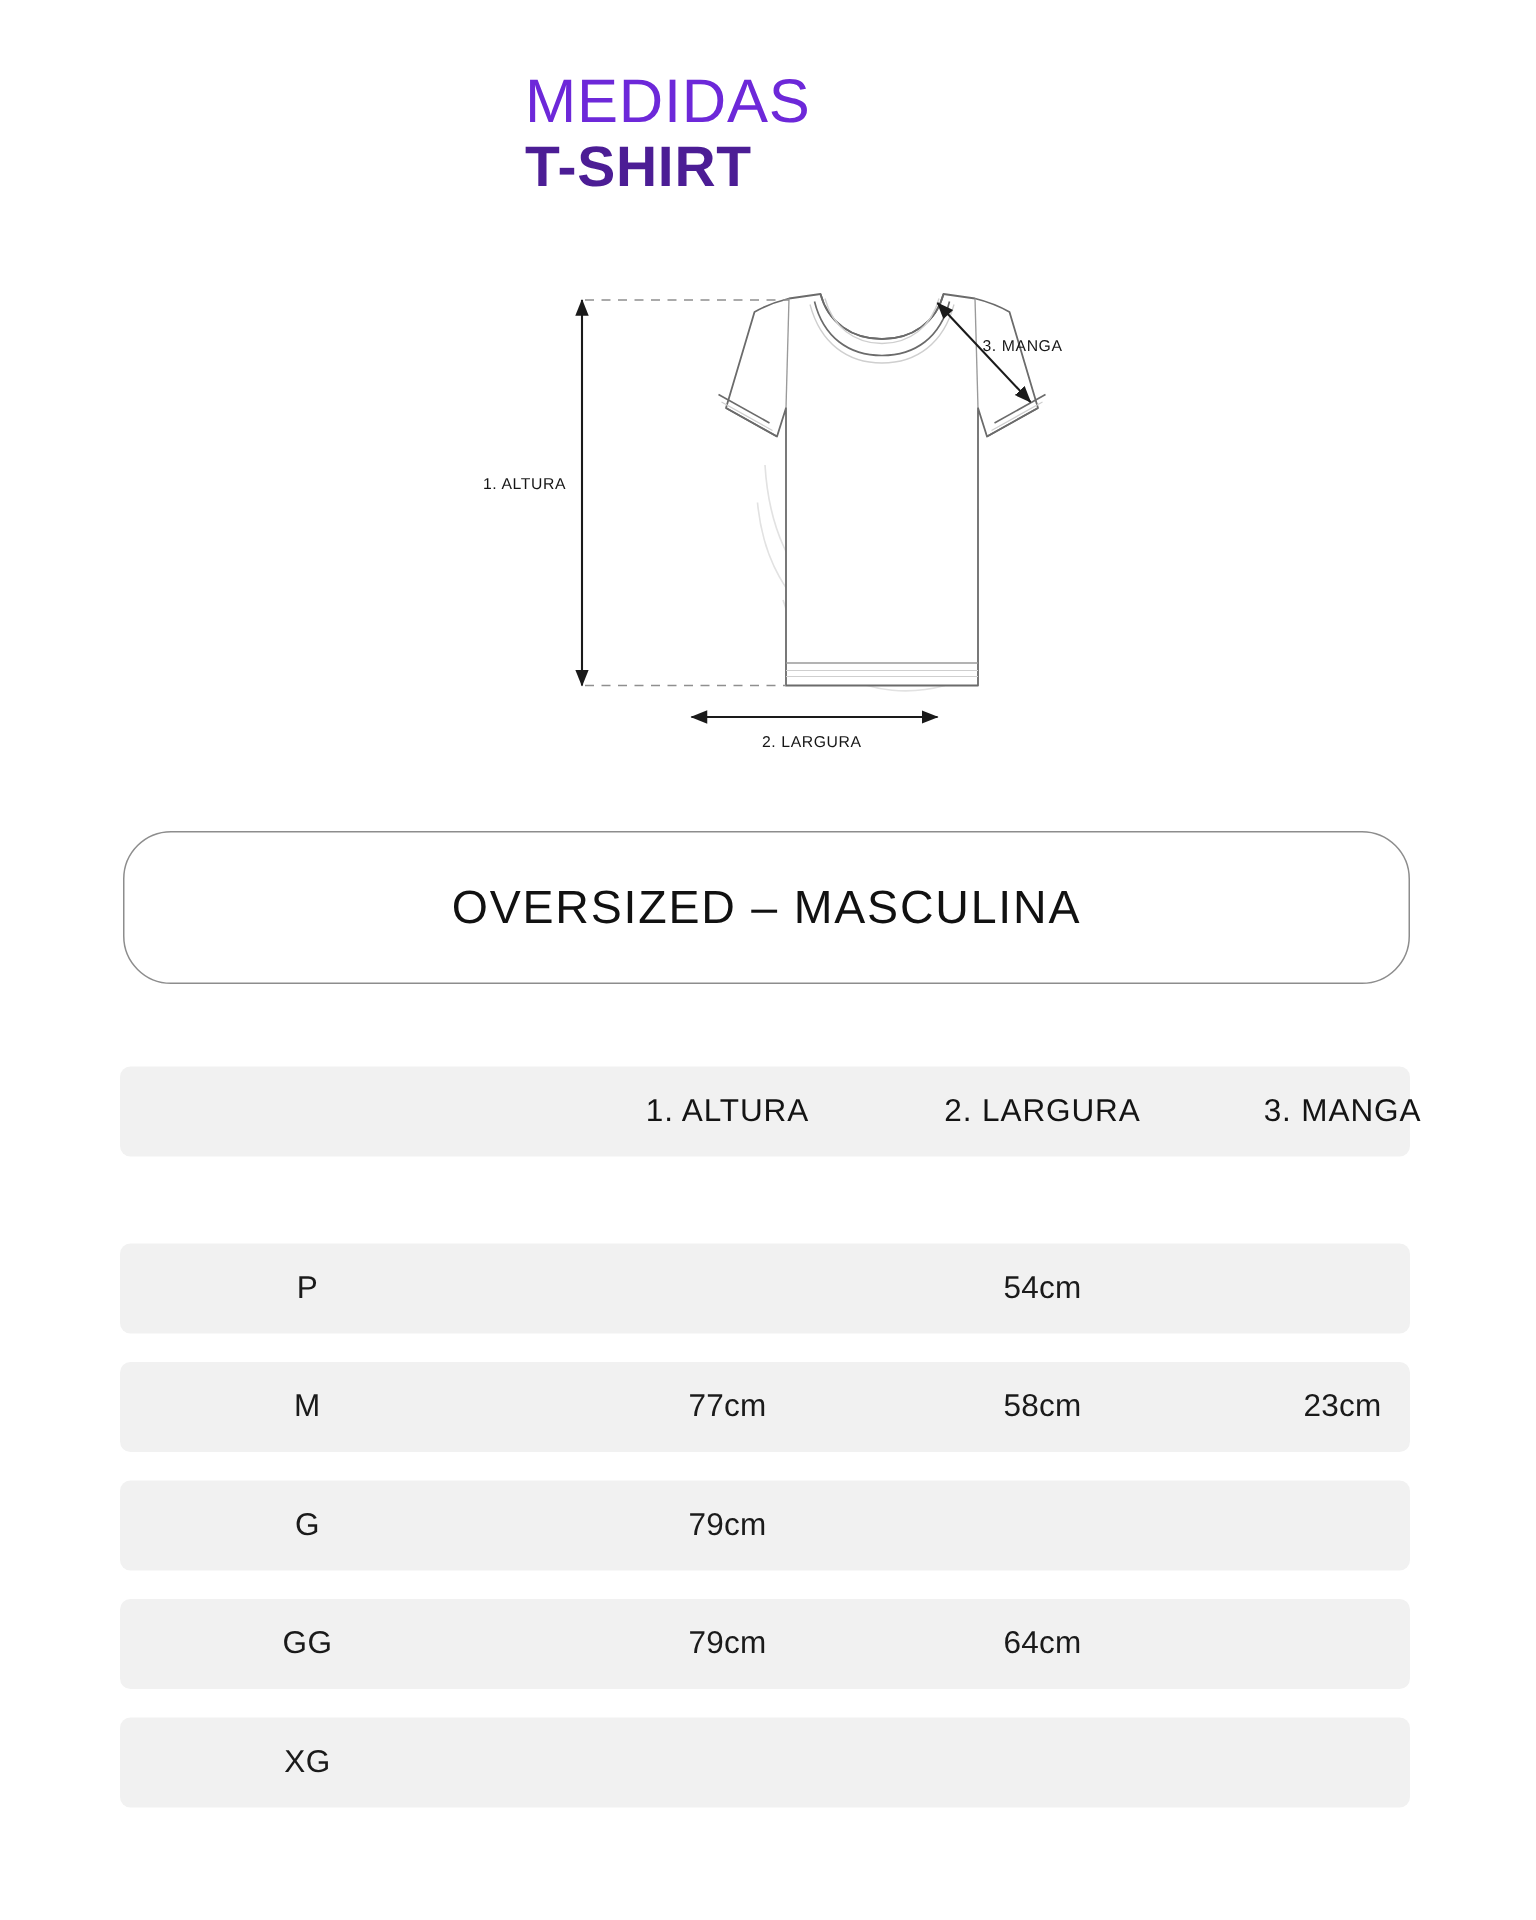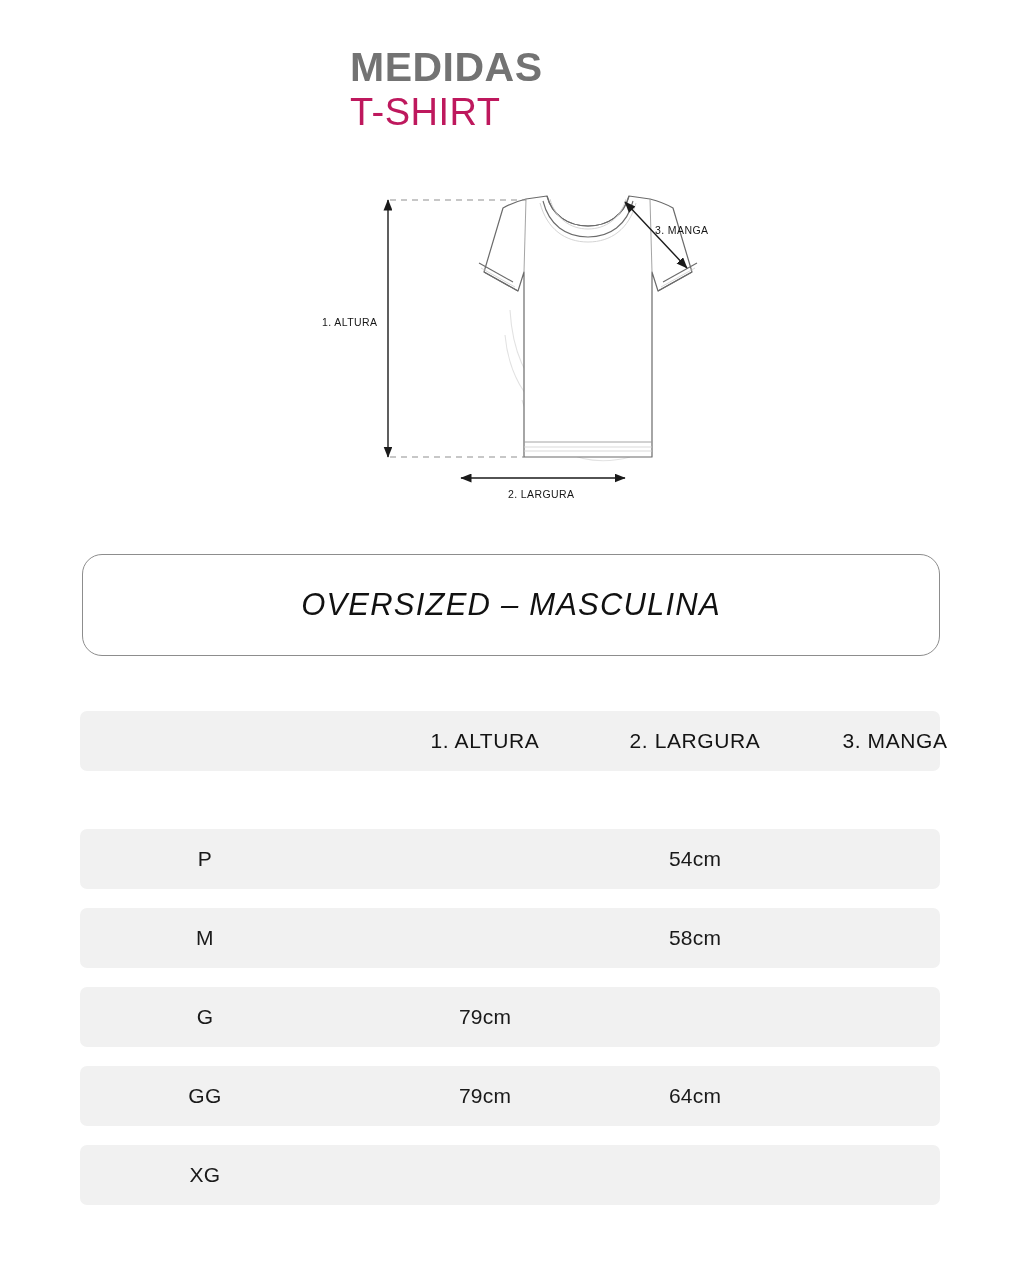--- a/index.html
+++ b/index.html
@@ -20,32 +20,32 @@
 
   
   .title-block {
     position: absolute;
     left: 350px;
     top: 44px;
     width: 500px;
   }
   .title-line1 {
     font-size: 41px;
+    font-weight: 400;
+    letter-spacing: 0.5px;
+    line-height: 46px;
+    color: #6d28d9;
+    white-space: nowrap;
+  }
+  .title-line2 {
+    font-size: 38px;
     font-weight: 700;
     letter-spacing: 0.5px;
-    line-height: 46px;
-    color: #737373;
-    white-space: nowrap;
-  }
-  .title-line2 {
-    font-size: 38px;
-    font-weight: 400;
-    letter-spacing: 0.5px;
     line-height: 44px;
-    color: #be185d;
+    color: #4c1d95;
     white-space: nowrap;
   }
 
   
   .diagram {
     position: absolute;
     left: 300px;
     top: 185px;
     width: 460px;
     height: 330px;
@@ -53,26 +53,25 @@
   .diagram svg { display: block; }
 
   
   .banner {
     position: absolute;
     left: 82px;
     top: 554px;
     width: 858px;
     height: 102px;
     border: 1px solid #8d8d8d;
-    border-radius: 20px;
+    border-radius: 32px;
     background: #ffffff;
     display: flex;
     align-items: center;
     justify-content: center;
-    font-style: italic;
   }
   .banner-text {
     font-size: 31px;
     font-weight: 400;
     letter-spacing: 1.2px;
     color: #111111;
     white-space: nowrap;
   }
 
   
@@ -232,21 +231,23 @@
     <span class="cell c-mang">3. MANGA</span>
   </div>
 
   <div class="row data">
     <span class="cell c-size">P</span>
     <span class="cell c-larg">54cm</span>
   </div>
 
   <div class="row data">
     <span class="cell c-size">M</span>
+    <span class="cell c-alt">77cm</span>
     <span class="cell c-larg">58cm</span>
+    <span class="cell c-mang">23cm</span>
   </div>
 
   <div class="row data">
     <span class="cell c-size">G</span>
     <span class="cell c-alt">79cm</span>
   </div>
 
   <div class="row data">
     <span class="cell c-size">GG</span>
     <span class="cell c-alt">79cm</span>

